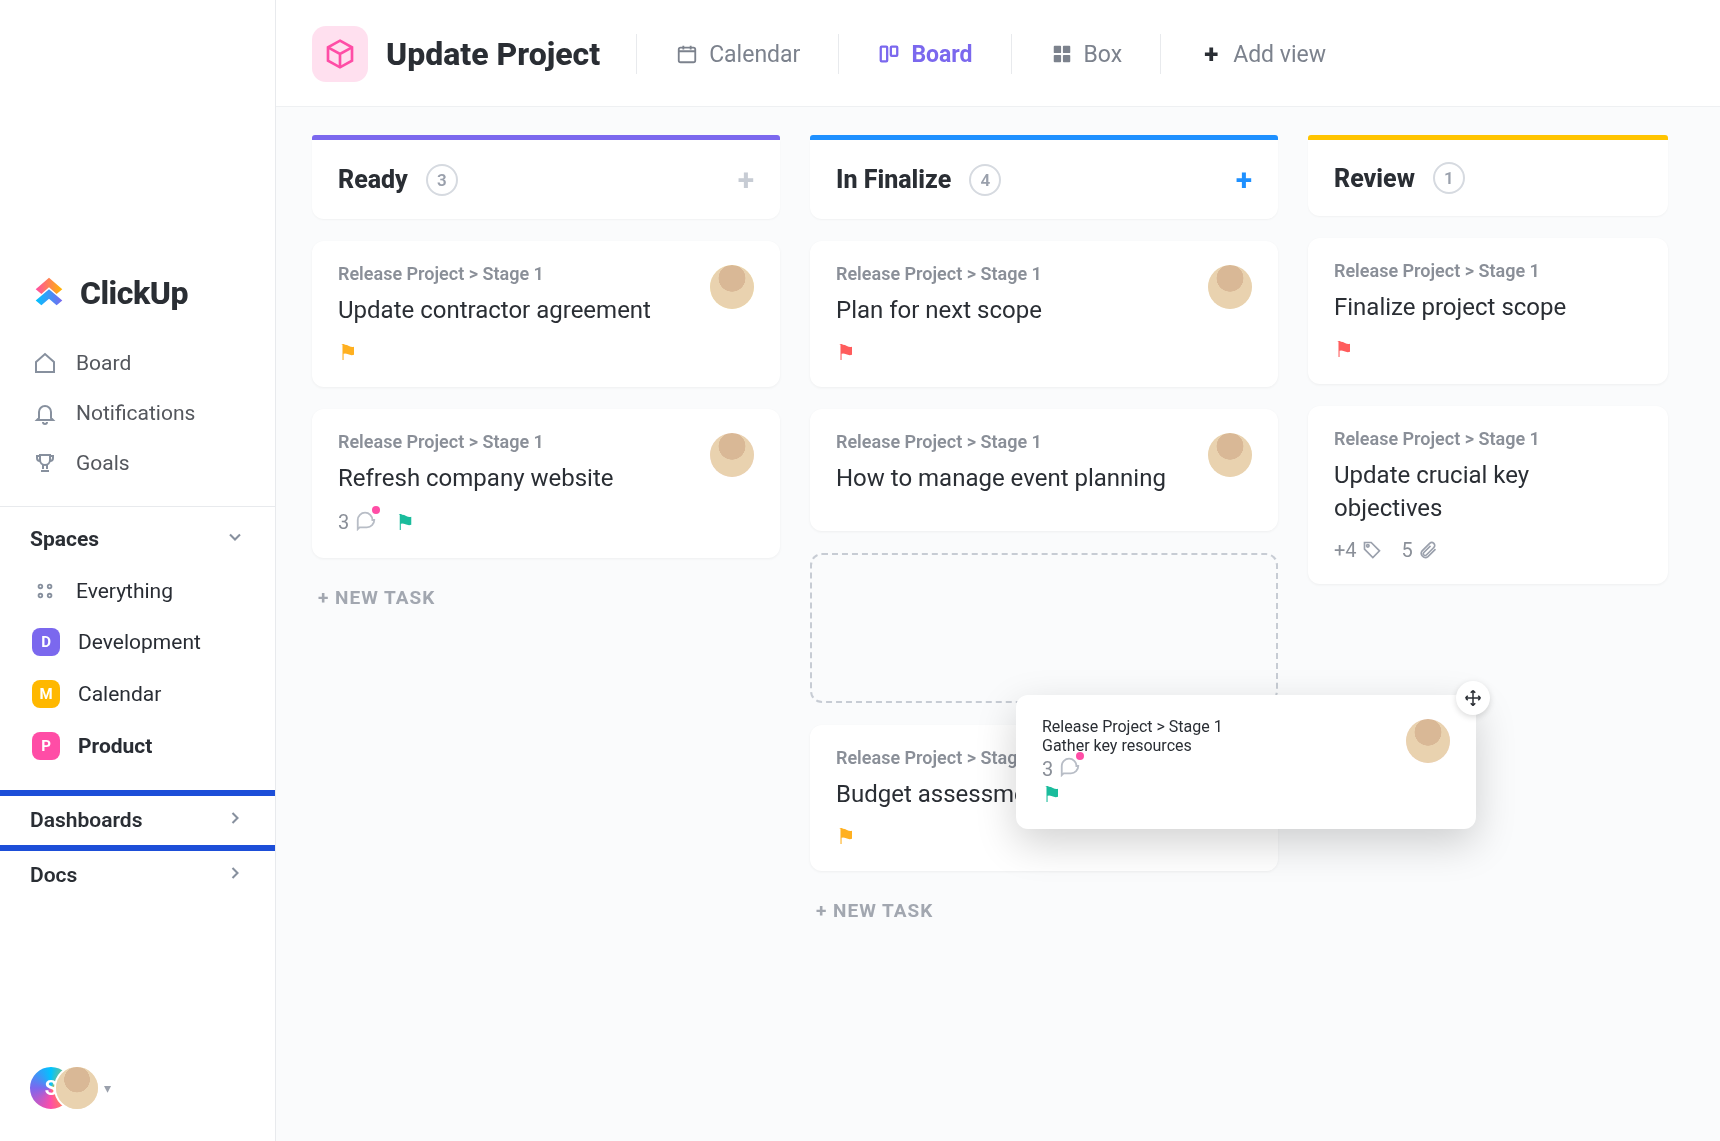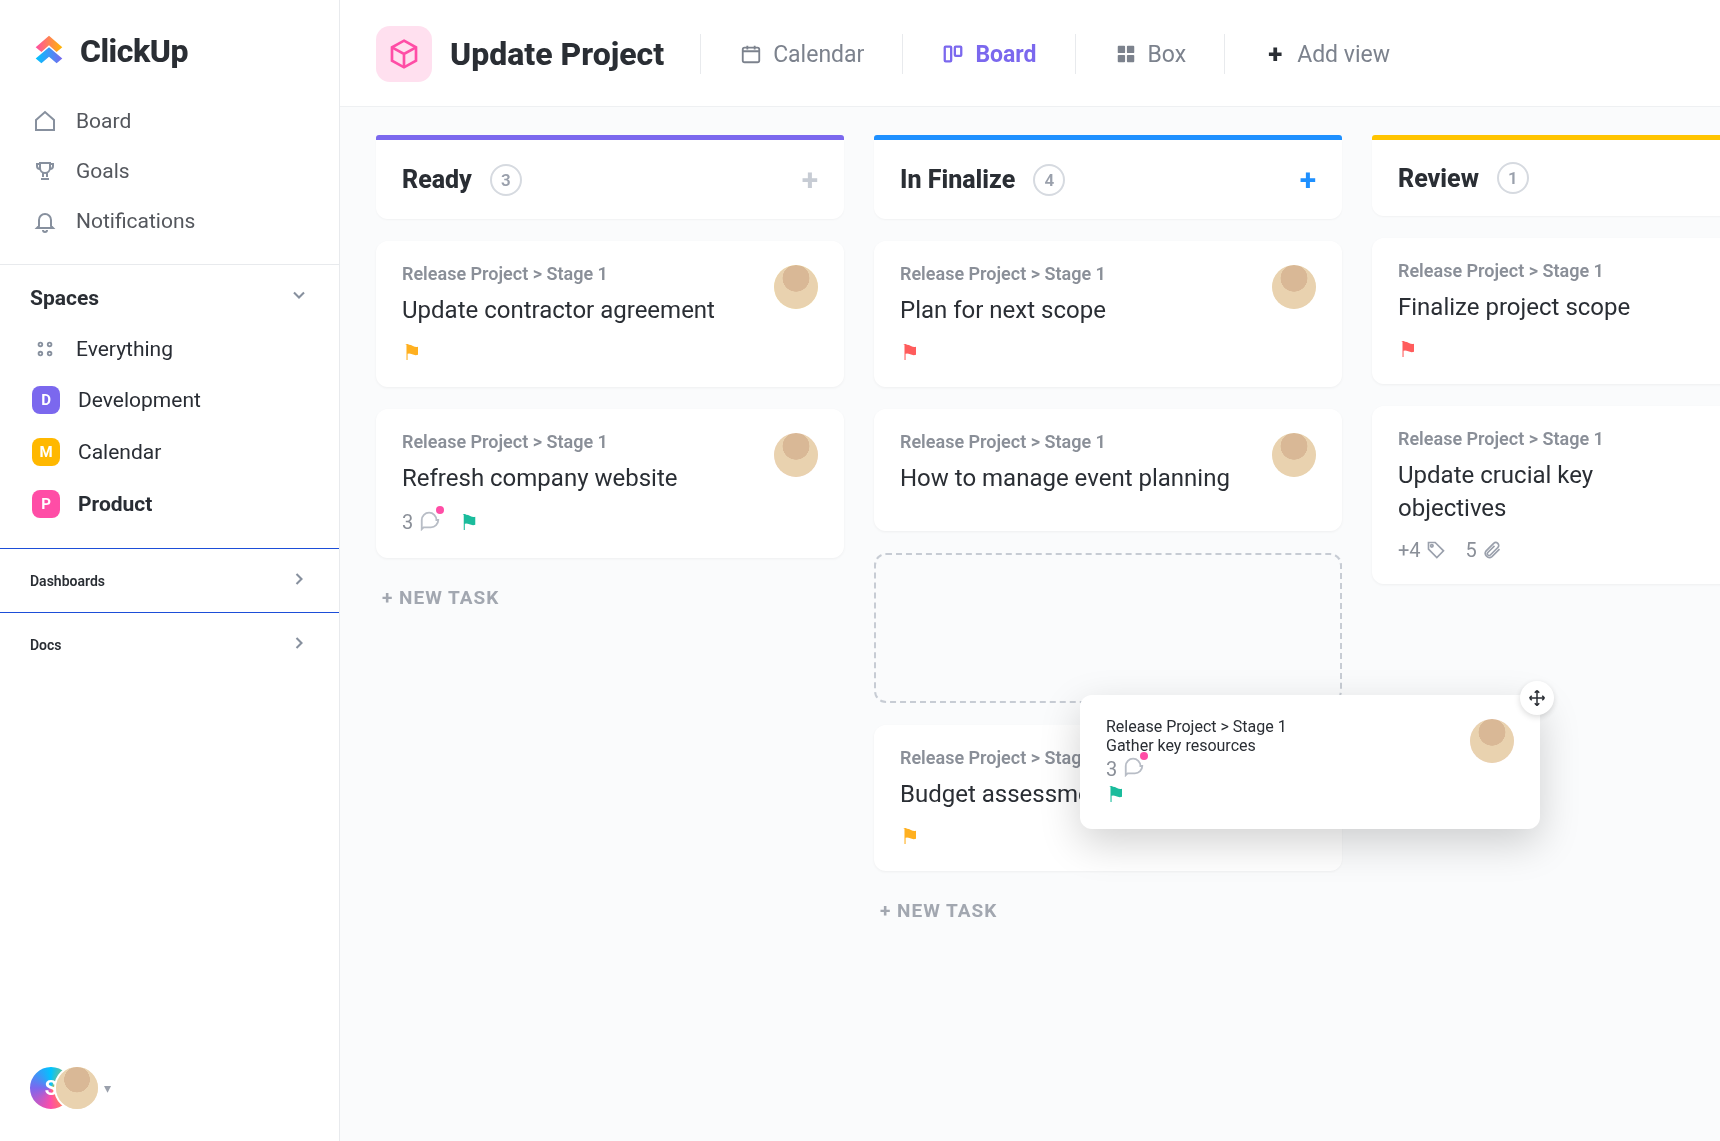--- a/index.html
+++ b/index.html
@@ -1,33 +1,33 @@
 <!DOCTYPE html>
 <html><head>
 <meta charset="utf-8">
 <style>
   * { box-sizing: border-box; margin: 0; padding: 0; }
   body { font-family: -apple-system, BlinkMacSystemFont, "Segoe UI", Roboto, sans-serif; background: #fafbfc; color: #2a2e34; width: 1720px; height: 1141px; overflow: hidden; }
   .app { display: flex; height: 100%; }
   
-  .sidebar { width: 340px; background: #fff; border-right: 1px solid #e8eaed; display: flex; flex-direction: column; position: relative; }
+  .sidebar { width: 276px; background: #fff; border-right: 1px solid #e8eaed; display: flex; flex-direction: column; position: relative; justify-content: center; }
   .logo-row { display: flex; align-items: center; gap: 12px; padding: 32px 30px 26px; }
   .logo-mark { width: 38px; height: 38px; position: relative; }
   .brand { font-weight: 800; font-size: 32px; letter-spacing: -0.5px; }
   .nav-list { padding: 0 18px 18px; }
   .nav-item { display: flex; align-items: center; gap: 18px; padding: 12px 14px; border-radius: 8px; font-size: 21px; color: #54575d; cursor: pointer; }
   .nav-item .ic { width: 26px; height: 26px; display:flex; align-items:center; justify-content:center; color:#87909e; }
   .section-header { display:flex; align-items:center; justify-content:space-between; padding: 20px 30px 14px; border-top:1px solid #e8eaed; font-weight:700; font-size:21px; }
   .chev { color:#87909e; }
   .space-list { padding: 0 18px 18px; }
   .space-item { display:flex; align-items:center; gap:18px; padding:12px 14px; font-size:21px; color:#292d34; cursor:pointer; border-radius:8px; }
   .space-item.active { font-weight:700; }
   .space-badge { width:28px; height:28px; border-radius:8px; color:#fff; font-weight:700; font-size:15px; display:flex; align-items:center; justify-content:center; }
   .ev-ic { width:26px; height:26px; display:flex; align-items:center; justify-content:center; color:#87909e; }
-  .side-row { display:flex; align-items:center; justify-content:space-between; padding:20px 30px; border-top:1px solid #1d4ed8; font-size:14px; font-weight:600; cursor:pointer; }
+  .side-row { display:flex; align-items:center; justify-content:space-between; padding:12px 30px; border-top:6px solid #1d4ed8; font-size:21px; font-weight:600; cursor:pointer; }
   .user-cluster { position:absolute; left:28px; bottom:30px; display:flex; align-items:center; gap:6px; }
   .avatar-stack { position:relative; width:70px; height:46px; }
   .av { width:46px; height:46px; border-radius:50%; position:absolute; top:0; border:2px solid #fff; }
   .av.a1{ left:0; background: conic-gradient(from 180deg,#ff4da6,#7b68ee,#00c4ff,#ffb800,#ff4da6); display:flex; align-items:center; justify-content:center; color:#fff; font-weight:700; font-size:20px; }
   .av.a2{ left:26px; background:#f8e7c4; }
   .user-chevron{ color:#9aa0ac; font-size:14px; }
   
   .main { flex:1; display:flex; flex-direction:column; min-width:0; }
   .topbar { display:flex; align-items:center; gap:18px; padding: 26px 36px 24px; background:#fff; border-bottom:1px solid #eef0f2; }
   .proj-ic { width:56px; height:56px; border-radius:14px; background:#ffe0ef; display:flex; align-items:center; justify-content:center; color:#ff4da6; }
@@ -93,35 +93,35 @@
         <span class="ic">
             <svg width="24" height="24" viewBox="0 0 24 24" fill="none" stroke="currentColor" stroke-width="2">
               <path d="M3 11 L12 3 L21 11 V21 H3 Z"></path>
             </svg>
           </span>
         <span>Board</span>
       </div>
       <div class="nav-item">
         <span class="ic">
             <svg width="24" height="24" viewBox="0 0 24 24" fill="none" stroke="currentColor" stroke-width="2">
+              <path d="M6 17 V11 a6 6 0 0 1 12 0 V17 l2 2 H4 Z"></path>
+              <path d="M10 21 a2 2 0 0 0 4 0"></path>
+            </svg>
+          </span>
+        <span>Notifications</span>
+      </div>
+      <div class="nav-item">
+        <span class="ic">
+            <svg width="24" height="24" viewBox="0 0 24 24" fill="none" stroke="currentColor" stroke-width="2">
               <path d="M7 4 H17 V9 a5 5 0 0 1 -10 0 Z"></path>
               <path d="M17 5 h3 v2 a3 3 0 0 1 -3 3 M7 5 h-3 v2 a3 3 0 0 0 3 3"></path>
               <path d="M10 14 v4 M14 14 v4 M8 20 h8"></path>
             </svg>
           </span>
         <span>Goals</span>
-      </div>
-      <div class="nav-item">
-        <span class="ic">
-            <svg width="24" height="24" viewBox="0 0 24 24" fill="none" stroke="currentColor" stroke-width="2">
-              <path d="M6 17 V11 a6 6 0 0 1 12 0 V17 l2 2 H4 Z"></path>
-              <path d="M10 21 a2 2 0 0 0 4 0"></path>
-            </svg>
-          </span>
-        <span>Notifications</span>
       </div>
     </div>
 
     <div class="section-header">
       <span>Spaces</span>
       <span class="chev"><svg width="20" height="20" viewBox="0 0 24 24" fill="none" stroke="currentColor" stroke-width="2.5">
             <path d="M6 9l6 6 6-6"></path>
           </svg></span>
     </div>
     <div class="space-list">

